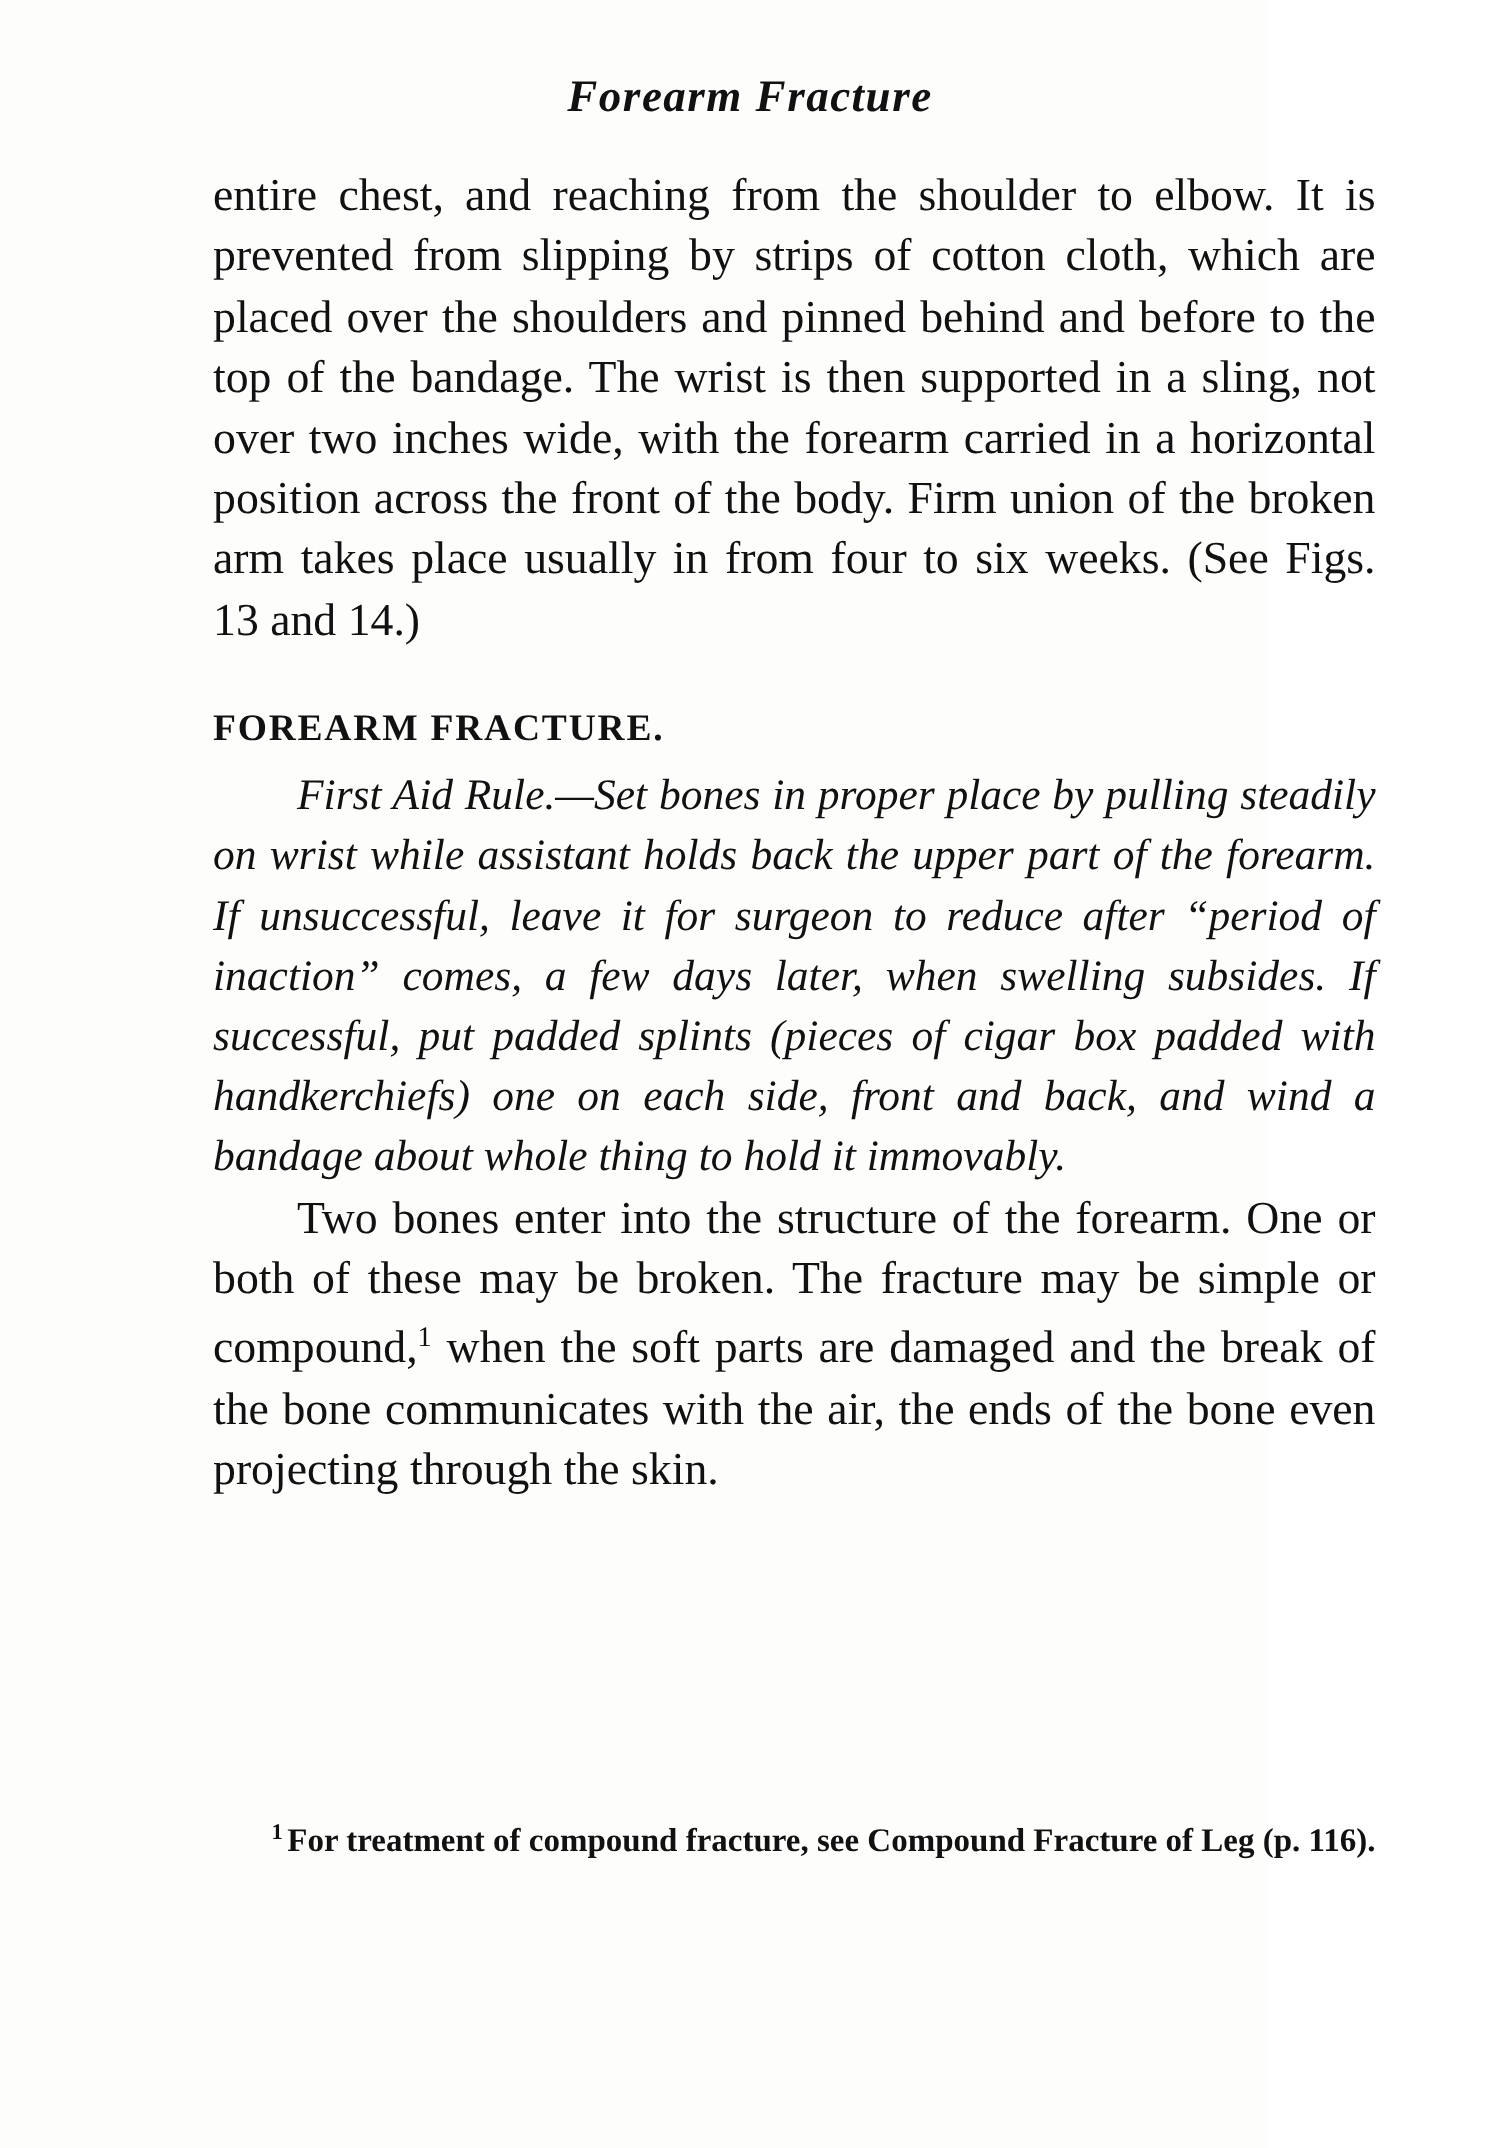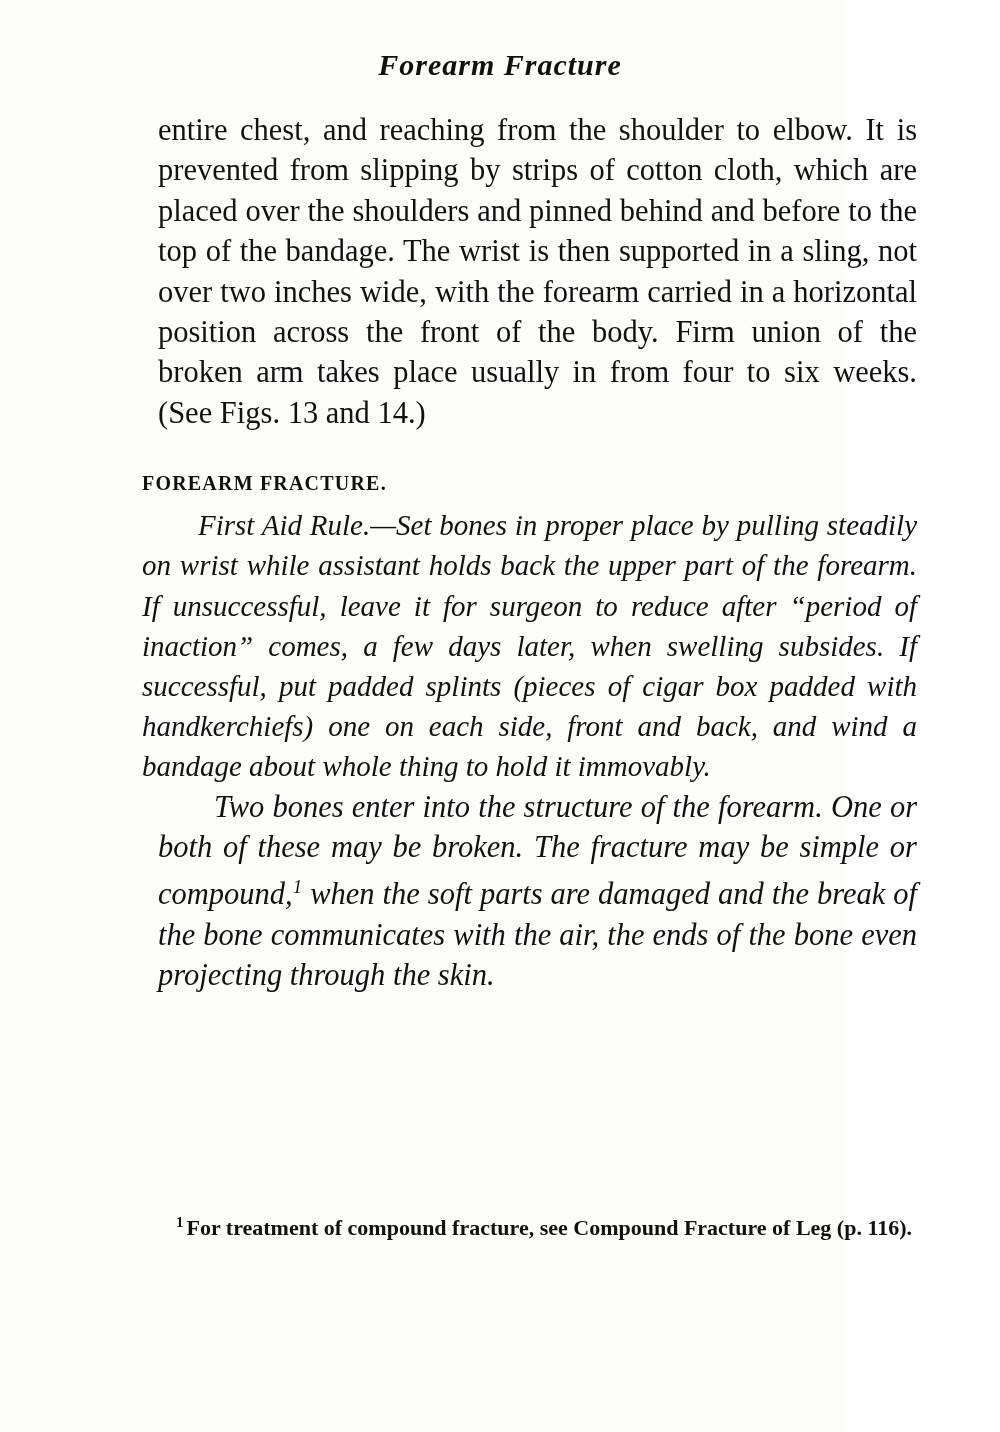--- a/index.html
+++ b/index.html
@@ -34,34 +34,33 @@
     letter-spacing: 1px;
     font-family: "Liberation Serif", serif;
   }
   .content {
     position: absolute;
     top: 110px;
     left: 142px;
     width: 775px;
   }
   p.body-text {
-    margin: 0 0 0 16px;
+    margin: 0 0 0 0;
     font-size: 30.5px;
     line-height: 40.4px;
     text-align: justify;
     text-justify: inter-word;
     font-family: "Liberation Serif", serif;
   }
   p.body-text.indent {
     text-indent: 56px;
-    font-style: italic;
   }
   .section-heading {
     margin: 39px 0 10px 0;
-    font-size: 20px;
+    font-size: 25px;
     font-weight: bold;
     letter-spacing: 1.2px;
     font-family: "Liberation Sans", sans-serif;
     font-family: "Liberation Serif", serif;
   }
   p.rule-text {
     margin: 0;
     font-size: 29px;
     line-height: 40.2px;
     font-style: italic;
@@ -90,20 +89,21 @@
     text-align: left;
     font-family: "Liberation Serif", serif;
   }
   .footnote .fn-marker {
     vertical-align: super;
     font-size: 15px;
     margin-right: 3px;
   }
   .footnote-first-line {
     text-indent: 34px;
+    text-align: right;
   }
   .page-number {
     position: absolute;
     top: 1288px;
     left: 0;
     width: 1000px;
     text-align: center;
     font-size: 30px;
     font-family: "Liberation Serif", serif;
   }

